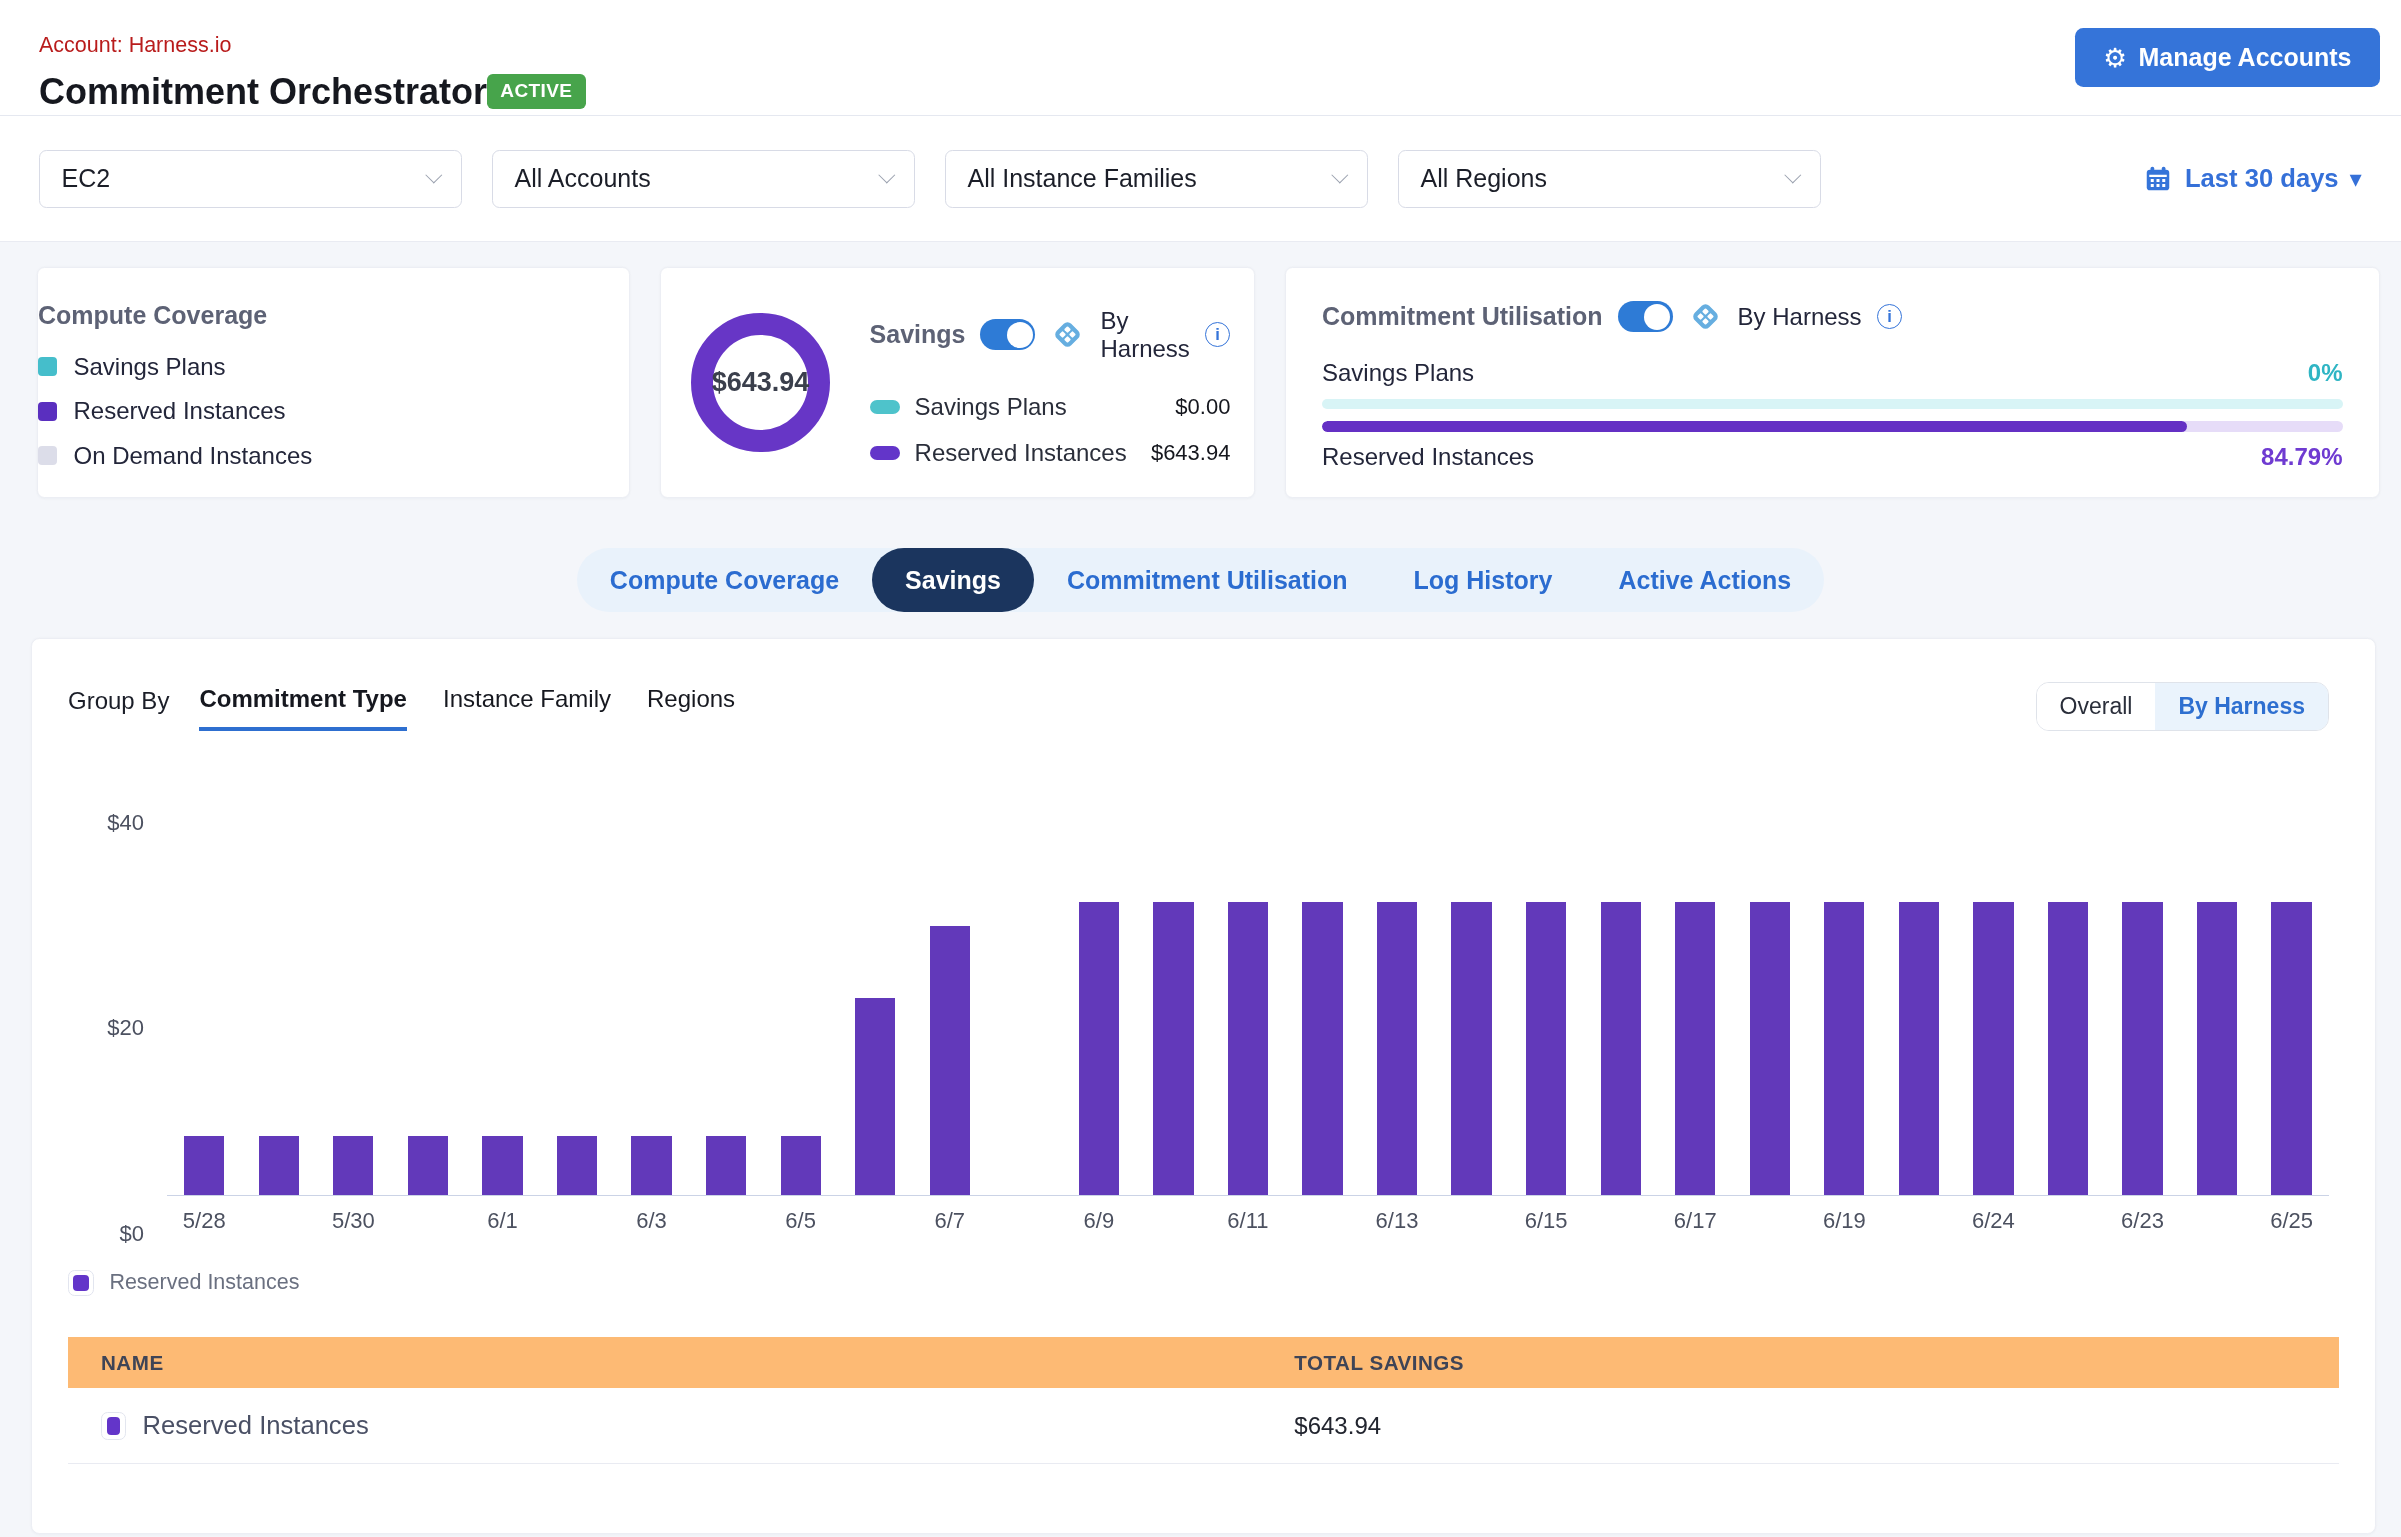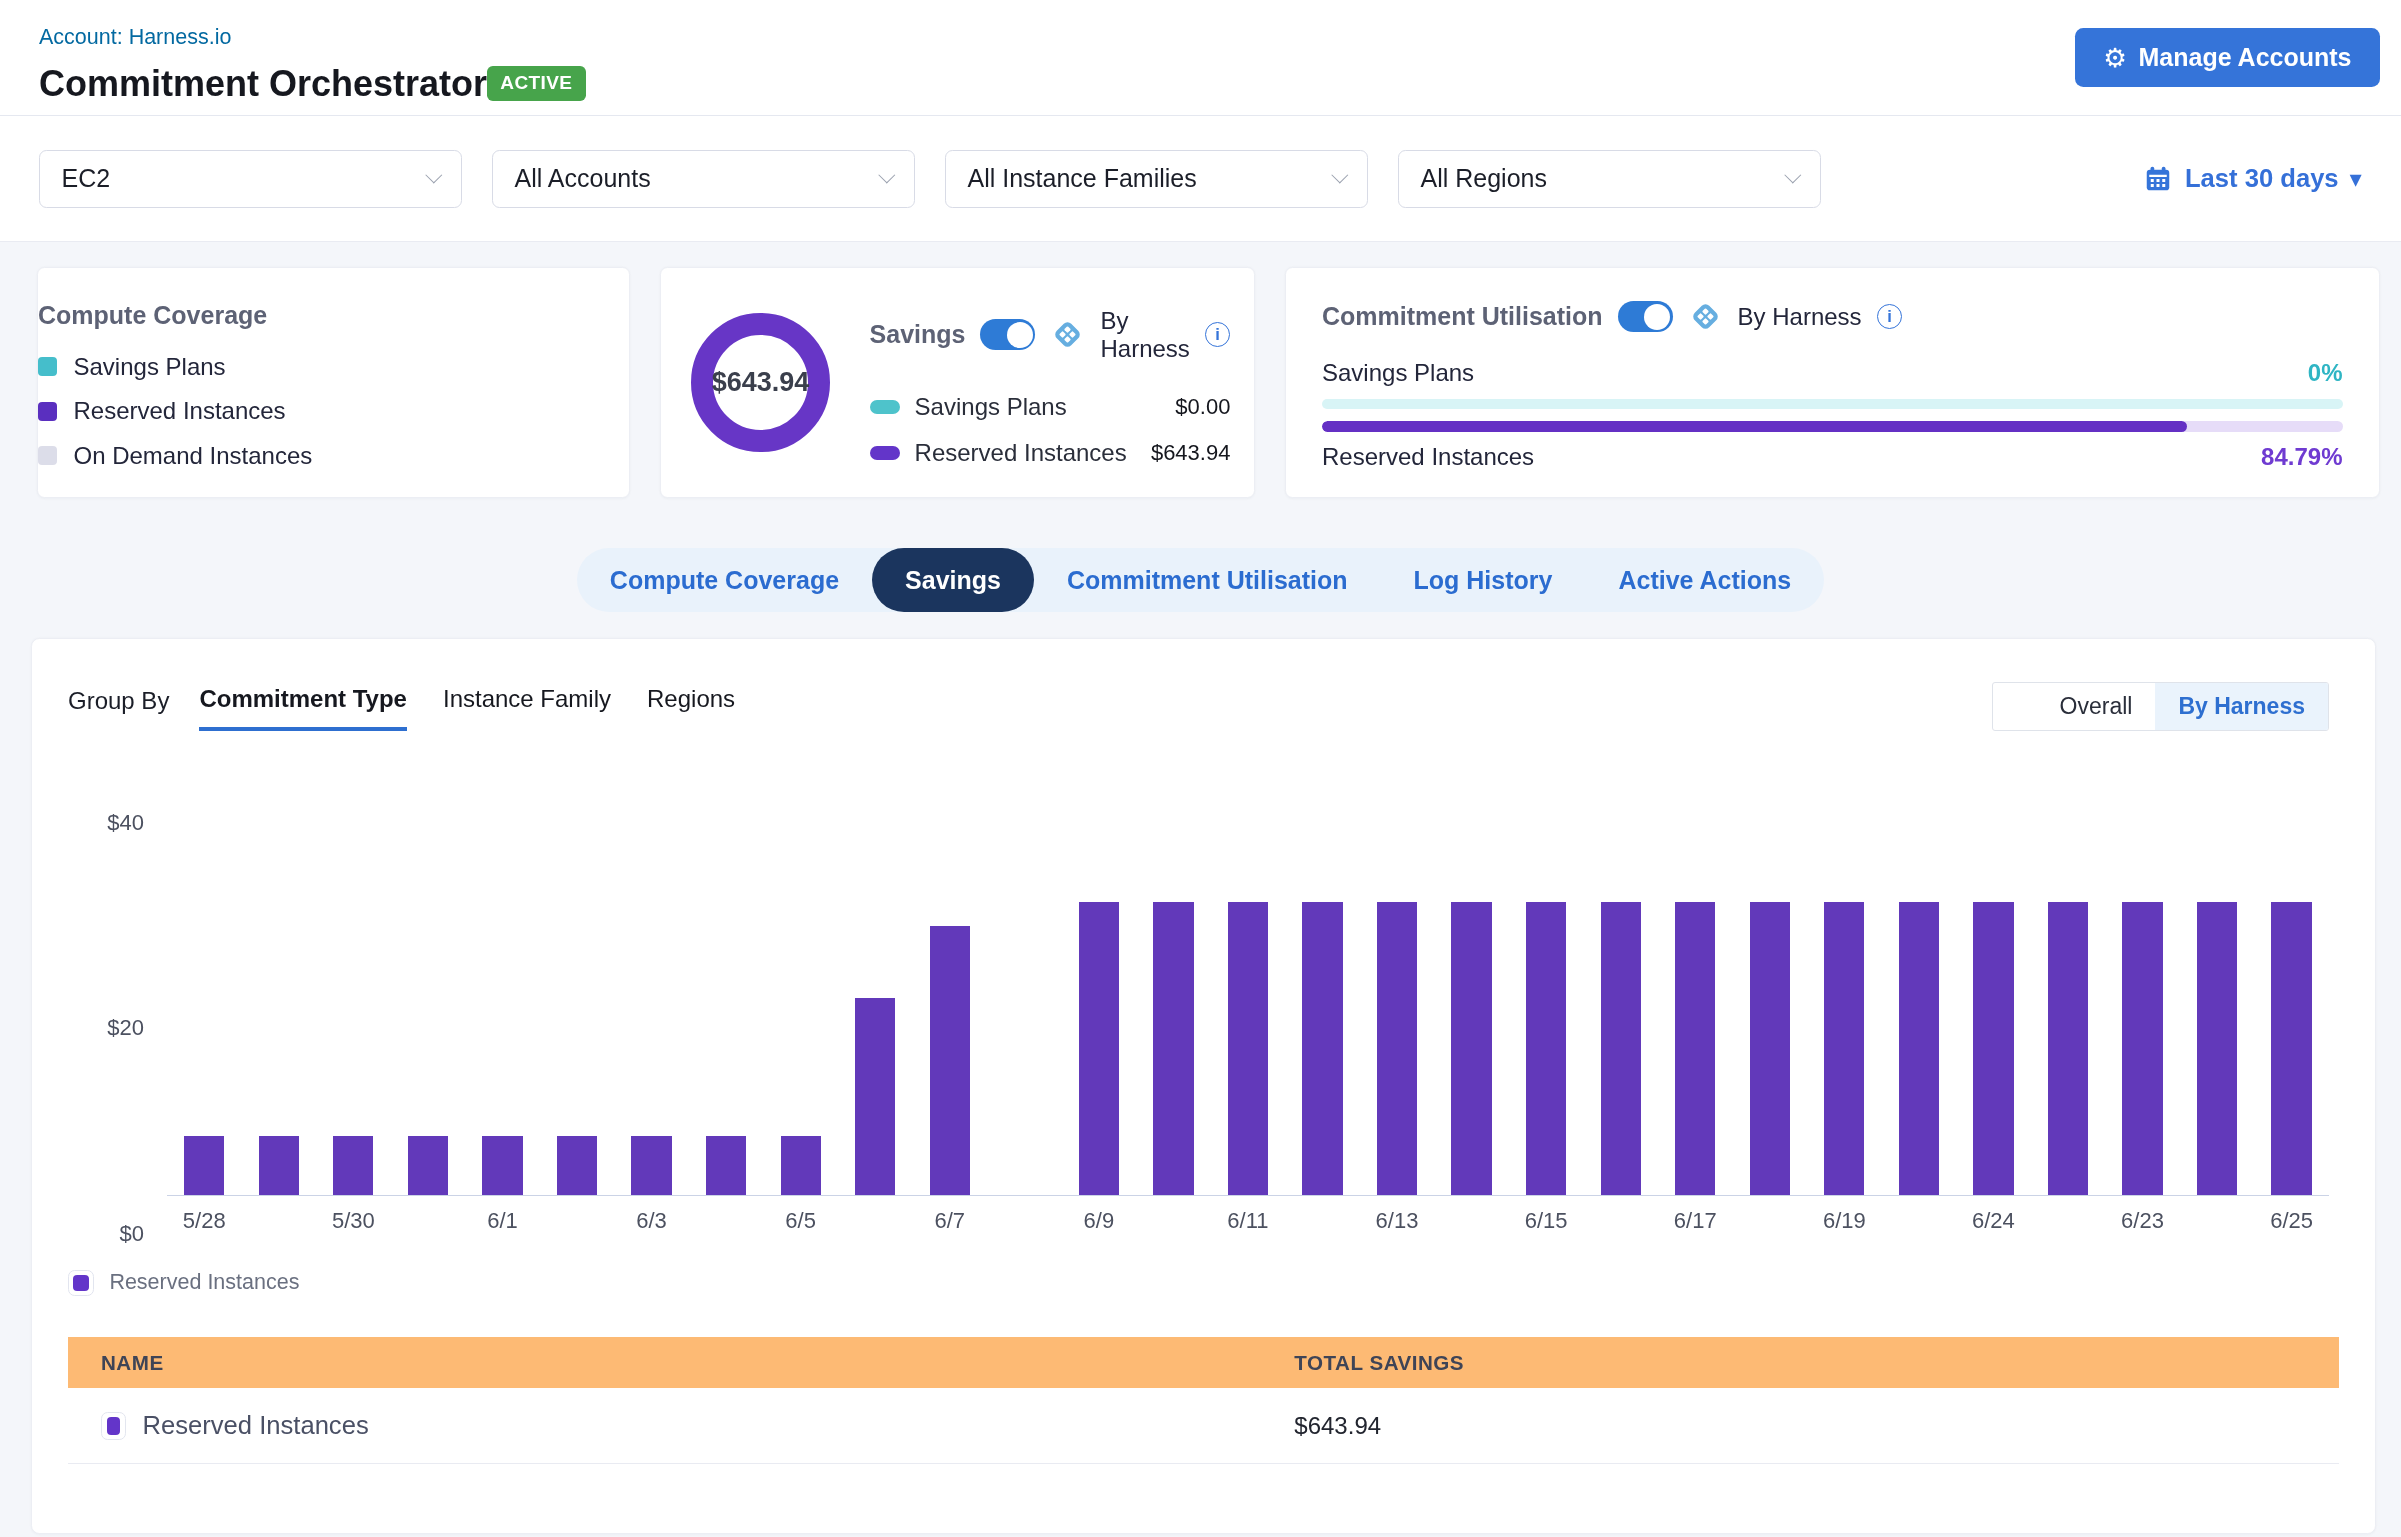--- a/index.html
+++ b/index.html
@@ -2,21 +2,21 @@
 <html style="font-size:13.2px"><head>
 <meta charset="utf-8">
 <style>
   * { margin:0; padding:0; box-sizing:border-box; }
   html,body { width:2401px; height:1538px; overflow:hidden; background:#F4F6FA;
               font-family:"Liberation Sans", sans-serif; color:#22252F; }
 
   
   .app-header { background:#fff; height:116px; padding:16.5px 21.5px 0 39px;
                 display:flex; justify-content:space-between; border-bottom:1.7px solid #E5E8F0; }
-  .acct-link { color:#0369a1; font-size:21.5px; display:block; text-decoration:none; margin-top:8px; }
+  .acct-link { color:#b91c1c; font-size:21.5px; display:block; text-decoration:none; margin-top:16px; }
   .title-row { display:flex; align-items:center; margin-top:13.2px; }
   .page-title { font-size:36px; font-weight:700; color:#16181F; }
   .status-badge { background:#47A44B; color:#fff; font-size:19px; font-weight:700;
                   letter-spacing:0.4px; border-radius:5.8px; padding:5.8px 13.2px 6.6px; }
   .manage-btn { background:#3574D9; color:#fff; border:none; border-radius:8.3px; height:59px;
                 margin-top:11.6px; padding:0 28px; font-size:25px; font-weight:700;
                 display:flex; align-items:center; gap:11.6px; cursor:pointer; }
   .gear { font-size:26.4px; font-weight:400; }
 
   
@@ -88,22 +88,22 @@
          border-radius:35px; cursor:pointer; white-space:nowrap; }
   .tab.active { background:#1B355E; color:#fff; }
 
   
   .main-card { background:#fff; border:0.8px solid #ECEEF4; border-radius:8.3px; margin:26.4px 25px 0 31px;
                height:896px; box-shadow:0 0.8px 2.5px rgba(30,40,70,.04); }
   .groupby-row { display:flex; align-items:flex-start; padding:46px 46px 0 36px; }
   .gb-label { font-size:24px; color:#1B1E28; margin-right:30px; padding-top:1.7px; }
   .gb-option { font-size:24px; color:#16181F; margin-right:36px; padding-bottom:13.2px; cursor:pointer; }
   .gb-option.active { font-weight:700; border-bottom:4.1px solid #2E6FD0; }
-  .seg { margin-left:auto; display:flex; border:1.7px solid #DFE3EA; border-radius:3px; overflow:hidden;
-         margin-top:-3.3px;padding-left:44px; }
+  .seg { margin-left:auto; display:flex; border:1.7px solid #DFE3EA; border-radius:13px; overflow:hidden;
+         margin-top:-3.3px; }
   .seg-opt { font-size:23px; padding:10px 23px; background:#fff; color:#2A2E3A; cursor:pointer; }
   .seg-opt.active { background:#EAF3FC; color:#2E6FD0; font-weight:700; }
 
   .chart-wrap { display:flex; margin:92px 46px 0 36px; }
   .y-axis { width:99px; position:relative; flex:none; }
   .ytick { position:absolute; right:23px; transform:translateY(-50%); font-size:22px; color:#4C5160; }
   .plot-col { flex:1; }
   .plot { height:373px; display:flex; align-items:flex-end; border-bottom:1.7px solid #CBD3E6; }
   .slot { flex:1; display:flex; justify-content:center; align-items:flex-end; height:100%; }
   .bar { width:54%; }

